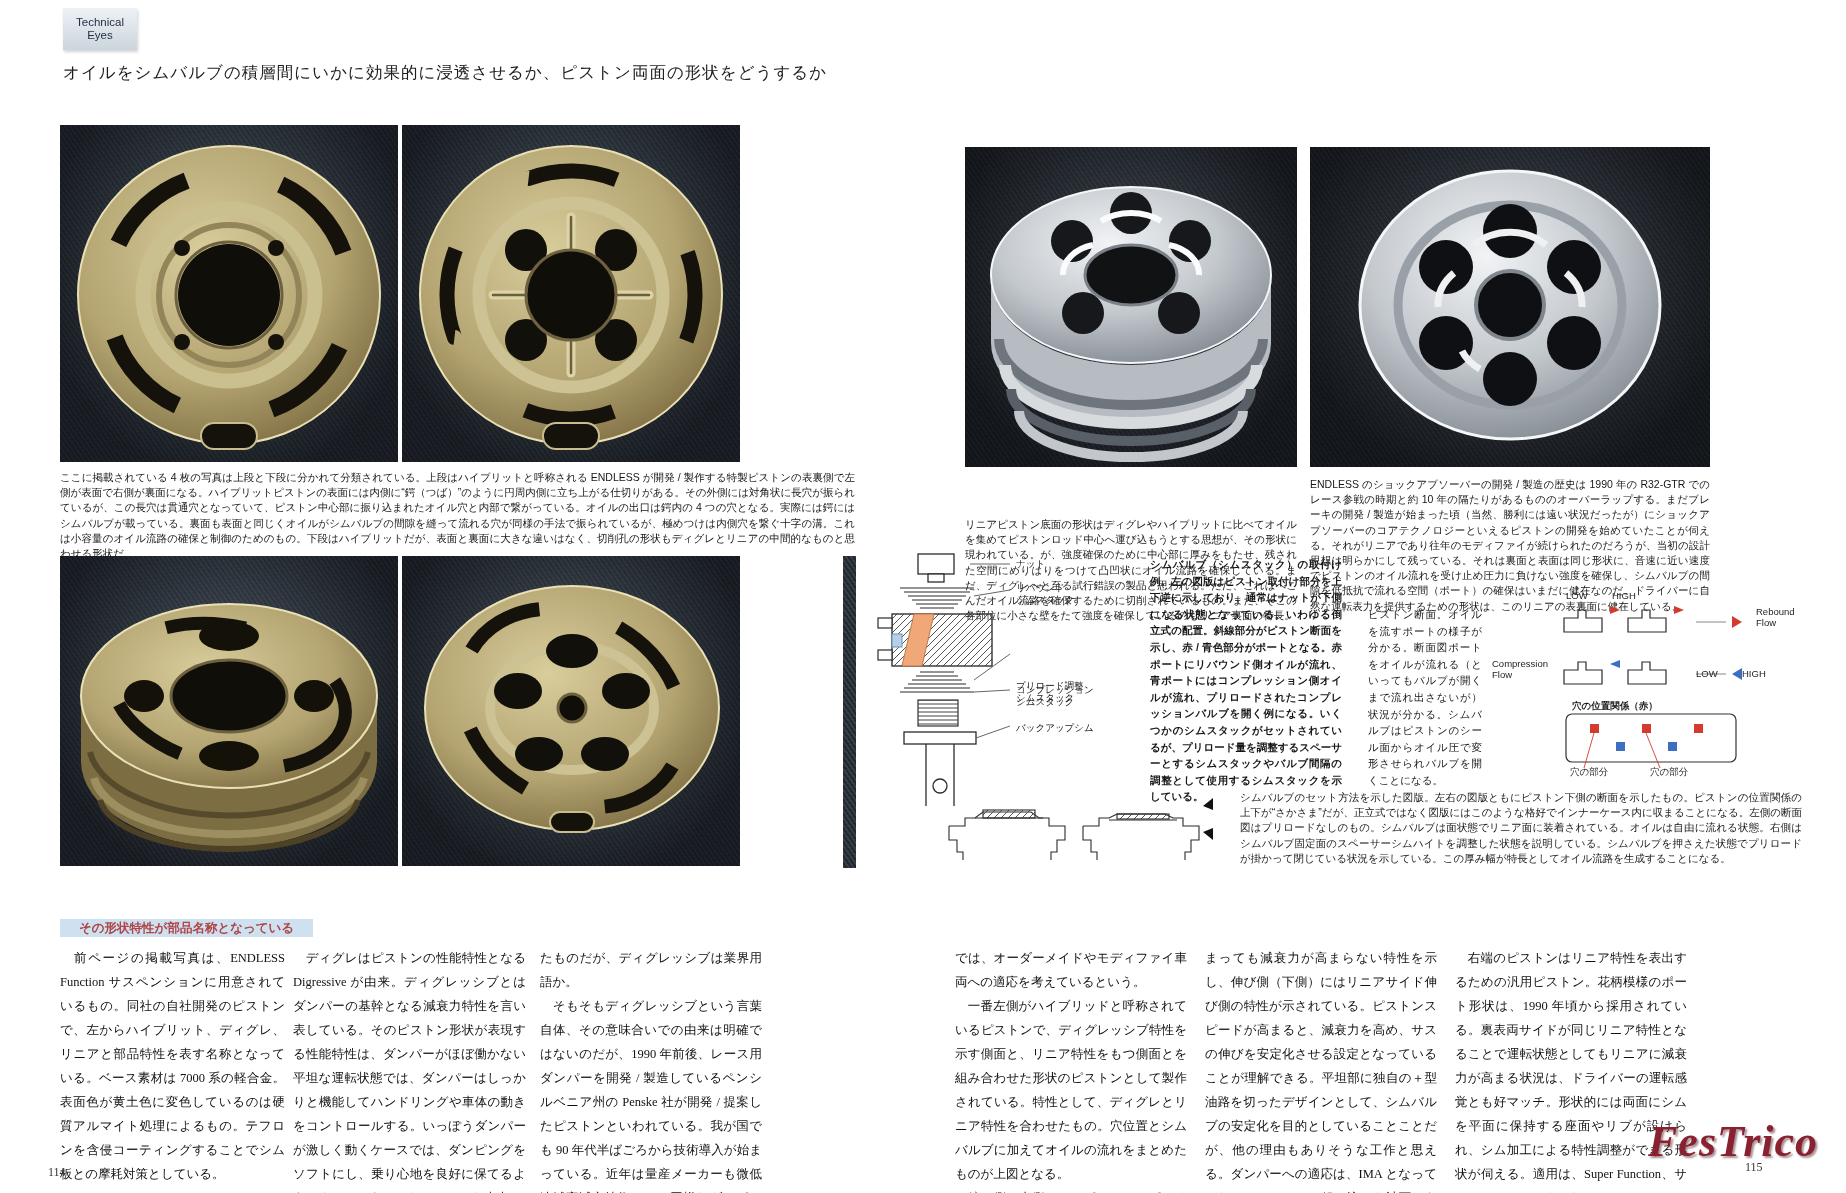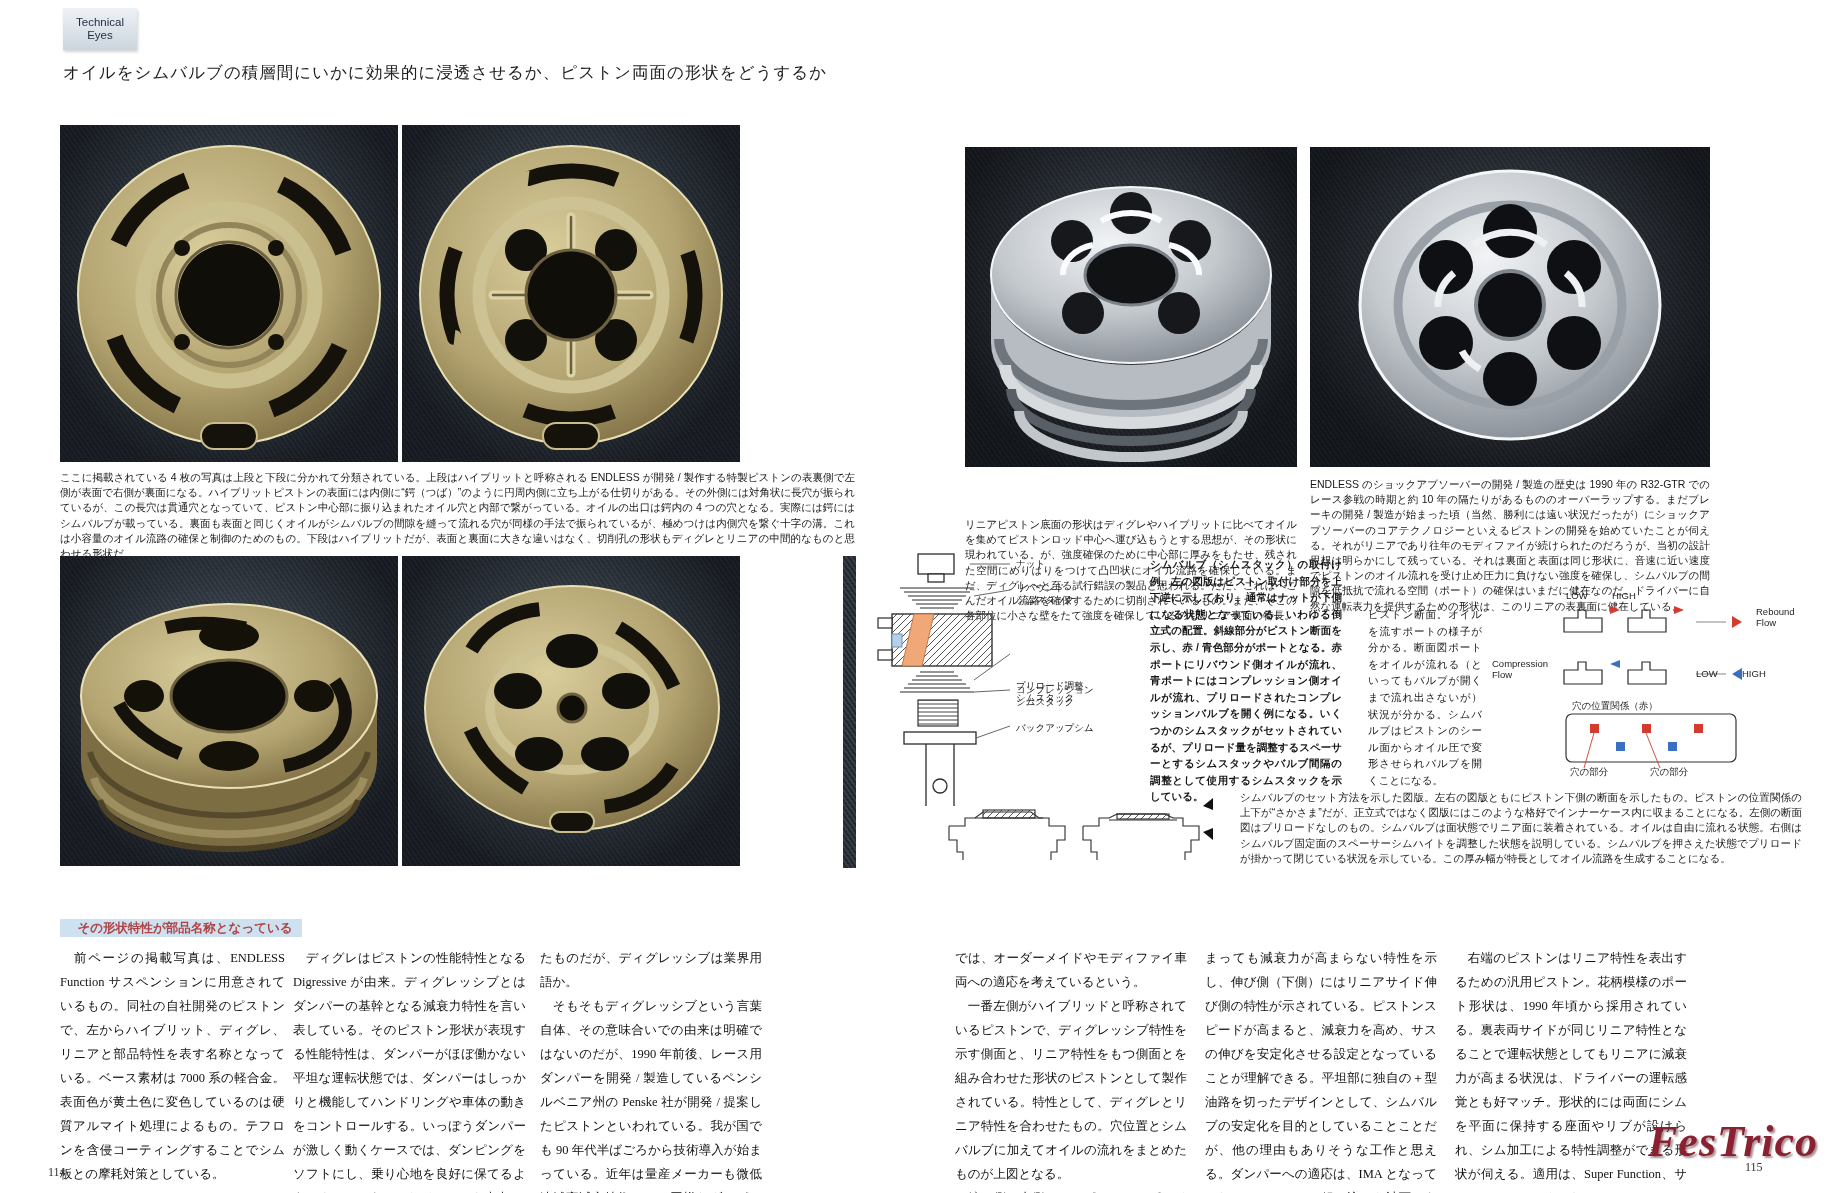--- a/index.html
+++ b/index.html
@@ -21,21 +21,21 @@
            repeating-linear-gradient(55deg, rgba(255,255,255,.05) 0 2px, rgba(0,0,0,.14) 2px 4px);
          overflow:hidden;}
   .photo.silver{background-color:#262b31;}
   .photo svg{display:block;}
   
   .cap{font:10.5px/15.2px "Liberation Sans",sans-serif;color:#161616;text-align:justify;
        white-space:pre-line;}
   .body{font:12.5px/24px "Liberation Serif","Liberation Sans",serif;color:#101010;
         text-align:justify;white-space:pre-line;}
   .secthead{left:60px;top:919px;width:234px;height:18px;background:#cde1f1;
-            font:bold 12.5px/18px "Liberation Sans",sans-serif;color:#b04343;padding-left:8px;text-align:center;}
+            font:bold 12.5px/18px "Liberation Sans",sans-serif;color:#b04343;padding-left:19px;}
   .pagenum{font:12px/14px "Liberation Serif",serif;color:#333;margin-top:32px;}
   .lbl{font:9.5px/11.5px "Liberation Sans",sans-serif;color:#1d1d1d;white-space:pre-line;}
   .flowlbl{font:9.5px/11px "Liberation Sans",sans-serif;color:#1d1d1d;white-space:pre-line;}
   .gutter{left:843px;top:556px;width:13px;height:312px;background-color:#2b323b;
           background-image:repeating-linear-gradient(55deg, rgba(255,255,255,.06) 0 2px, rgba(0,0,0,.2) 2px 4px);}
   .watermark{left:1648px;top:1118px;font:italic bold 44px/48px "Liberation Serif",serif;
              color:#8a2130;text-shadow:2px 2px 2px rgba(60,8,16,.45);letter-spacing:1px;}
 </style>
 </head>
 <body>
@@ -294,21 +294,21 @@
     </g>
   </svg>
   <div class="abs flowlbl" style="left:1566px;top:590px;">LOW</div>
   <div class="abs flowlbl" style="left:1612px;top:590px;">HIGH</div>
   <div class="abs flowlbl" style="left:1756px;top:606px;">Rebound
 Flow</div>
   <div class="abs flowlbl" style="left:1492px;top:658px;">Compression
 Flow</div>
   <div class="abs flowlbl" style="left:1696px;top:668px;">LOW</div>
   <div class="abs flowlbl" style="left:1742px;top:668px;">HIGH</div>
-  <div class="abs flowlbl" style="left:1572px;top:700px;">穴の位置関係（赤）</div>
+  <div class="abs flowlbl" style="left:1572px;top:700px;font-weight:bold;">穴の位置関係（赤）</div>
   <div class="abs flowlbl" style="left:1570px;top:766px;">穴の部分</div>
   <div class="abs flowlbl" style="left:1650px;top:766px;">穴の部分</div>
 
   <svg class="abs" style="left:945px;top:790px;" width="272" height="80" viewBox="0 0 272 80">
     <g fill="none" stroke="#2b2b2b" stroke-width="1.1">
       <g>
         <path d="M4 36 h16 v-8 h10 l8,-6 h48 l8,6 h10 v8 h16 v14 h-8 v12 h-6 v8 M4 36 v14 h8 v12 h6 v8"></path>
         <rect x="38" y="20" width="52" height="8" fill="url(#hatch)"></rect>
         <line x1="30" y1="28" x2="98" y2="28"></line>
       </g>

